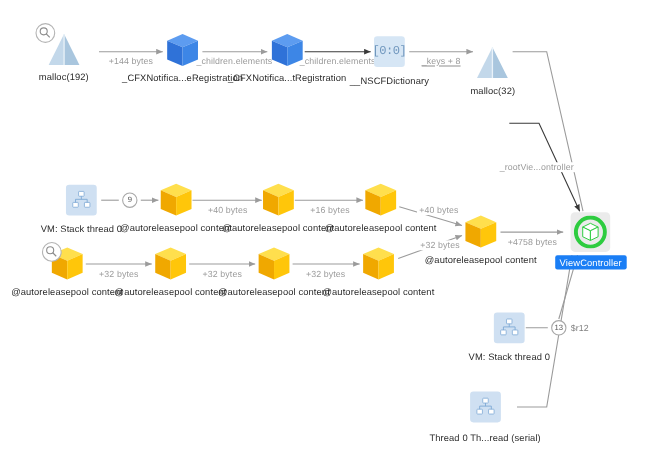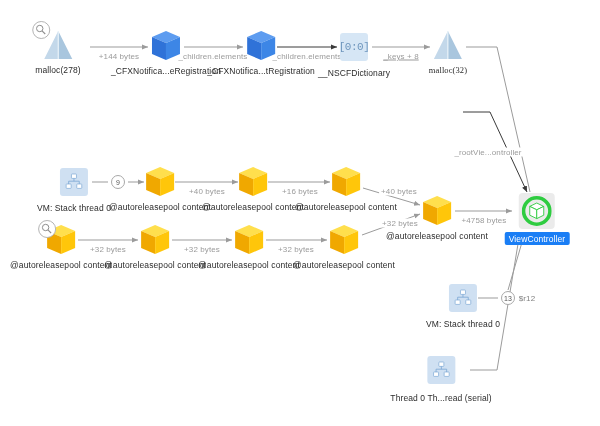--- a/index.html
+++ b/index.html
@@ -214,21 +214,21 @@
         <polygon points="17,1 31,29 17,29" fill="#a9c6de"></polygon>
         <line x1="17" y1="1" x2="17" y2="29" stroke="#e9f2f9" stroke-width="1.2"></line>
       </svg>
       <span class="mag-badge">
         <svg width="11" height="11" viewBox="0 0 11 11">
           <circle cx="4.5" cy="4.5" r="3.2" fill="none" stroke="#8d8d8d" stroke-width="1"></circle>
           <line x1="6.8" y1="6.8" x2="10" y2="10" stroke="#8d8d8d" stroke-width="1.1"></line>
         </svg>
       </span>
     </div>
-    <div class="node-label">malloc(278)</div>
+    <div class="node-label">malloc(192)</div>
   </div>
 
   <div class="node" style="left:261px; top:29px;">
     <div class="icon-box">
       <svg class="cube" viewBox="0 0 30 32">
         <polygon points="15,1 29,7 15,13 1,7" fill="#5d9cf0"></polygon>
         <polygon points="1,7 15,13 15,30 1,24" fill="#2f72d8"></polygon>
         <polygon points="29,7 15,13 15,30 29,24" fill="#3d86e6"></polygon>
       </svg>
     </div>
@@ -246,21 +246,21 @@
     <div class="node-label">_CFXNotifica...eRegistration</div>
   </div>
 
   <div class="node" style="left:354px; top:33px;">
     <div class="icon-box" style="height:28px;">
       <div class="dict-tile">[0:0]</div>
     </div>
     <div class="node-label" style="margin-top:8px;">__NSCFDictionary</div>
   </div>
 
-  <div class="node" style="left:448px; top:28px;font-family:Liberation Serif, serif;">
+  <div class="node" style="left:448px; top:40px;">
     <div class="icon-box">
       <svg class="pyramid" viewBox="0 0 34 30">
         <polygon points="17,1 3,29 17,29" fill="#c3d8ea"></polygon>
         <polygon points="17,1 31,29 17,29" fill="#a9c6de"></polygon>
         <line x1="17" y1="1" x2="17" y2="29" stroke="#e9f2f9" stroke-width="1.2"></line>
       </svg>
     </div>
     <div class="node-label">malloc(32)</div>
   </div>
 

